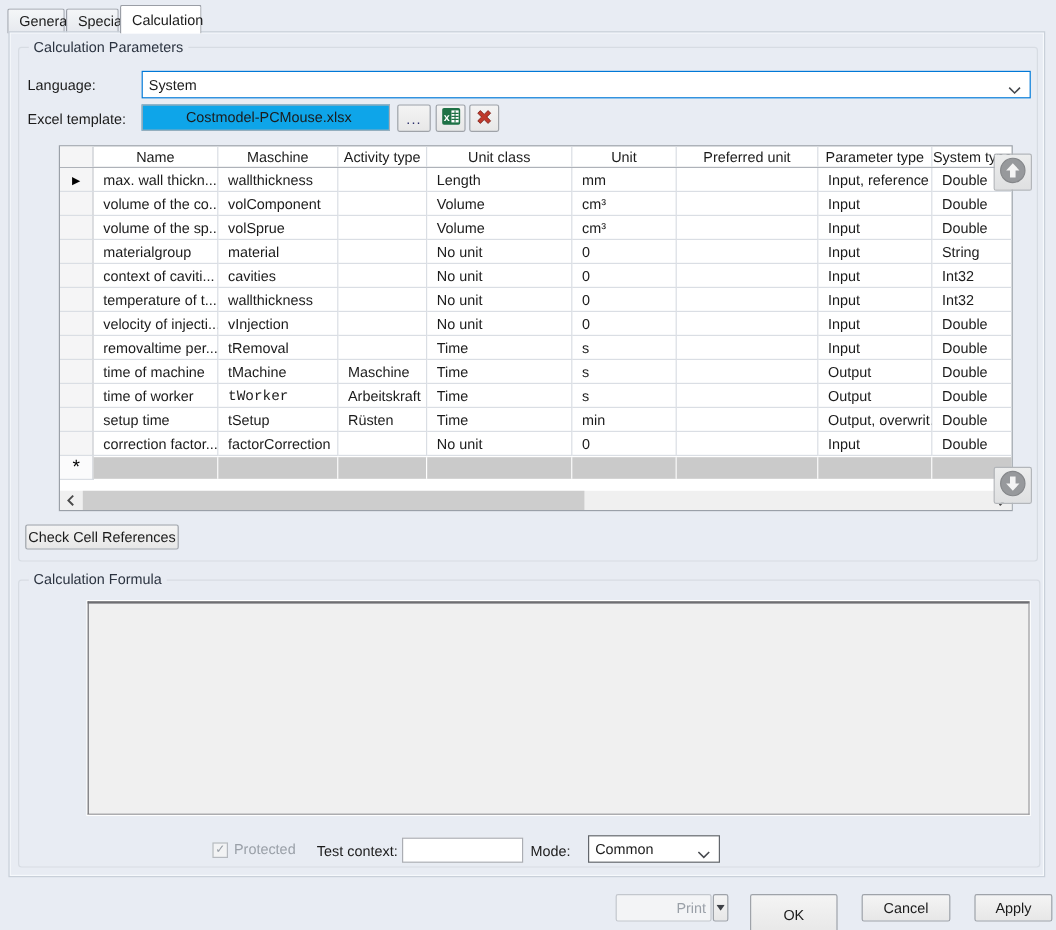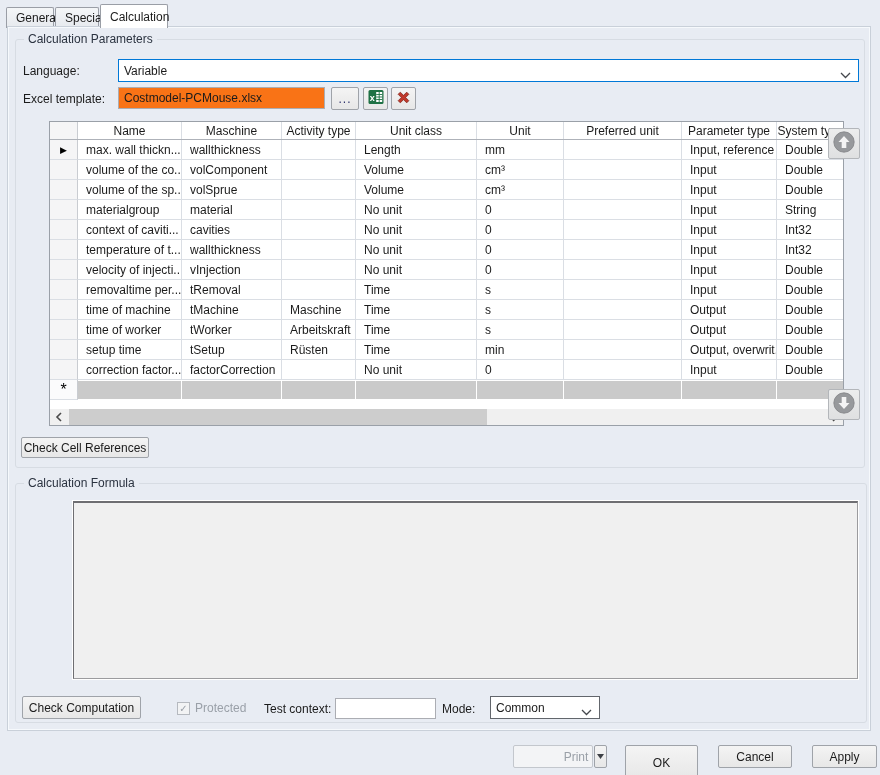--- a/index.html
+++ b/index.html
@@ -47,21 +47,21 @@
     position:absolute; background:#ffffff; display:flex; align-items:center;
     padding-left:5px; white-space:nowrap;
   }
   .combo .chev { position:absolute; right:7px; top:50%; margin-top:-3px; }
   .combo-focus { border:1px solid #0078d7; }
   .combo-plain { border:1px solid #62666c; }
   .textbox {
     position:absolute; background:#ffffff; border:1px solid #abadb3;
     padding-left:5px; display:flex; align-items:center; white-space:nowrap;
   }
-  .textbox.readonly { background:#f97316; }
+  .textbox.readonly { background:#0ea5e9;justify-content:center; }
 
   
   .btn {
     position:absolute; background:linear-gradient(#f4f4f4,#e7e7e7);
     border:1px solid #9fa3a9; border-radius:2px;
     display:flex; align-items:center; justify-content:center;
     font-size:12px; color:#1b1b1b; cursor:default; white-space:nowrap;
   }
   .btn.disabled {
     background:#f3f4f6; border-color:#c3c7cd; color:#9aa0a8;padding-left:46px;
@@ -149,21 +149,21 @@
 <div class="tab active" style="left:100px;width:68px;">Calculation</div>
 
 <div class="abs tabpage">
 
   <div class="groupbox" style="left:6px;top:11px;width:850px;height:429px;">
     <span class="gb-label">Calculation Parameters</span>
   </div>
 
   <div class="lbl" style="left:14px;top:36px;">Language:</div>
   <div class="combo combo-focus" style="left:109px;top:31px;width:741px;height:23px;">
-    <span>Variable</span>
+    <span>System</span>
     <span class="chev">
       <svg width="11" height="7">
           <polyline points="1,1 5.5,5.5 10,1" stroke="#45484d" fill="none" stroke-width="1.3"></polyline>
         </svg>
     </span>
   </div>
 
   <div class="lbl" style="left:14px;top:64px;">Excel template:</div>
   <div class="textbox readonly" style="left:109px;top:59px;width:207px;height:22px;">
     <span>Costmodel-PCMouse.xlsx</span>
@@ -297,21 +297,21 @@
           <div class="cell" style="width: 74px;">Maschine</div>
           <div class="cell" style="width: 121px;">Time</div>
           <div class="cell" style="width: 87px;">s</div>
           <div class="cell" style="width: 118px;"></div>
           <div class="cell" style="width: 95px;">Output</div>
           <div class="cell" style="width: 68px;">Double</div>
         </div>
         <div class="grow gridrow">
           <div class="rowhdr"></div>
           <div class="cell" style="width: 104px;">time of worker</div>
-          <div class="cell" style="width: 100px;">tWorker</div>
+          <div class="cell" style="width: 100px; font-family: Liberation Mono, monospace;">tWorker</div>
           <div class="cell" style="width: 74px;">Arbeitskraft</div>
           <div class="cell" style="width: 121px;">Time</div>
           <div class="cell" style="width: 87px;">s</div>
           <div class="cell" style="width: 118px;"></div>
           <div class="cell" style="width: 95px;">Output</div>
           <div class="cell" style="width: 68px;">Double</div>
         </div>
         <div class="grow gridrow">
           <div class="rowhdr"></div>
           <div class="cell" style="width: 104px;">setup time</div>
@@ -384,23 +384,20 @@
   </div>
 
   <div class="groupbox" style="left:6px;top:455px;width:852px;height:240px;">
     <span class="gb-label">Calculation Formula</span>
   </div>
 
   <div class="formula" style="left:64px;top:473px;">
     <span></span>
   </div>
 
-  <div class="btn" style="left:13px;top:668px;width:119px;height:23px;">
-    <span>Check Computation</span>
-  </div>
 
   <div class="checkbox" style="left:168px;top:673px;">
     <span class="box">
         <span>✓</span>
       </span>
     <span class="cap">Protected</span>
   </div>
 
   <div class="lbl" style="left:255px;top:674px;font-weight:bold;font-weight:normal;">Test context:</div>
   <div class="textbox" style="left:326px;top:670px;width:101px;height:21px;">

